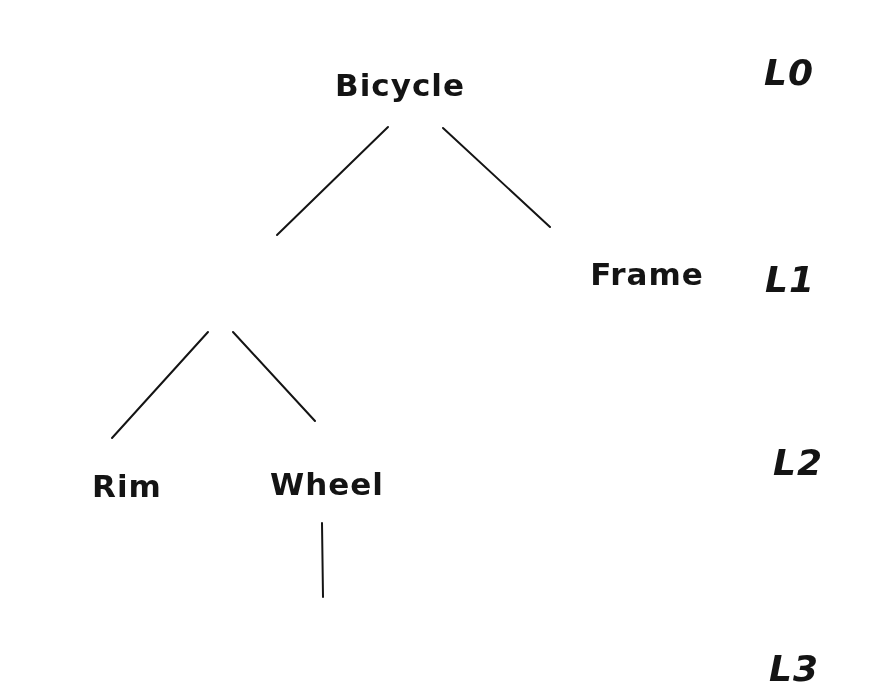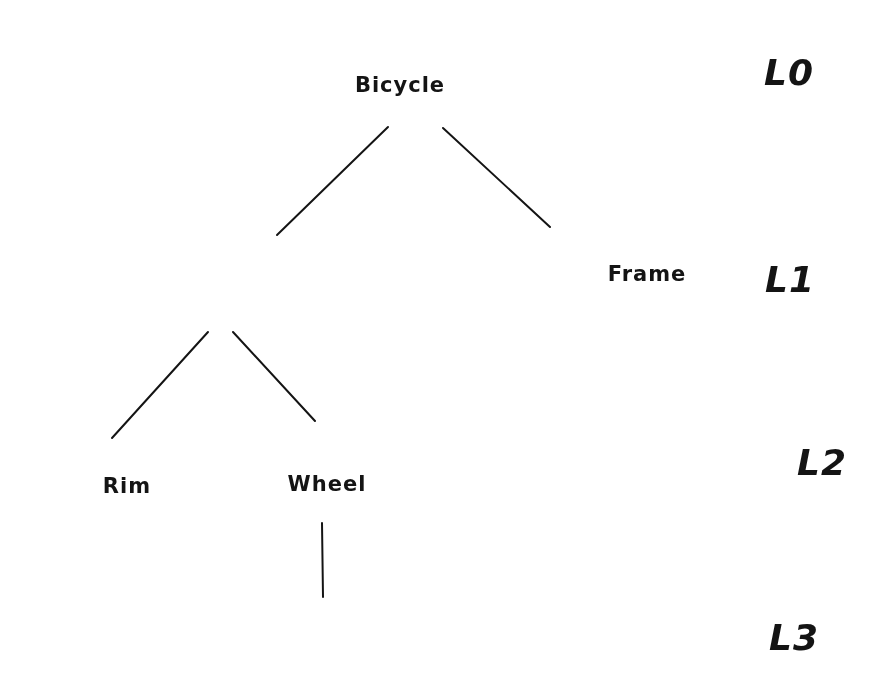--- a/index.html
+++ b/index.html
@@ -19,21 +19,21 @@
     position: absolute;
     left: 0;
     top: 0;
     width: 870px;
     height: 690px;
     pointer-events: none;
   }
   .node {
     position: absolute;
     transform: translate(-50%, -50%);
-    font-size: 21px;
+    font-size: 31px;
     font-weight: bold;
     color: #141414;
     white-space: nowrap;
     letter-spacing: 1px;
   }
   .lvl {
     position: absolute;
     transform: translate(-50%, -50%);
     font-size: 36px;
     font-weight: bold;
@@ -56,16 +56,16 @@
       <line x1="322" y1="523" x2="323" y2="597" stroke="#141414" stroke-width="2" stroke-linecap="round"></line>
     </svg>
 
   <div class="node" style="left: 400px; top: 85px;">Bicycle</div>
   <div class="node" style="left: 647px; top: 274px;">Frame</div>
   <div class="node" style="left: 127px; top: 486px;">Rim</div>
   <div class="node" style="left: 327px; top: 484px;">Wheel</div>
 
   <div class="lvl" style="left: 789px; top: 72px;">L0</div>
   <div class="lvl" style="left: 790px; top: 279px;">L1</div>
-  <div class="lvl" style="left: 798px; top: 462px; margin-left: 24px;">L2</div>
-  <div class="lvl" style="left: 794px; top: 637px;">L3</div>
+  <div class="lvl" style="left: 798px; top: 462px;">L2</div>
+  <div class="lvl" style="left: 794px; top: 668px;">L3</div>
 
 </div>
 
 </body></html>

